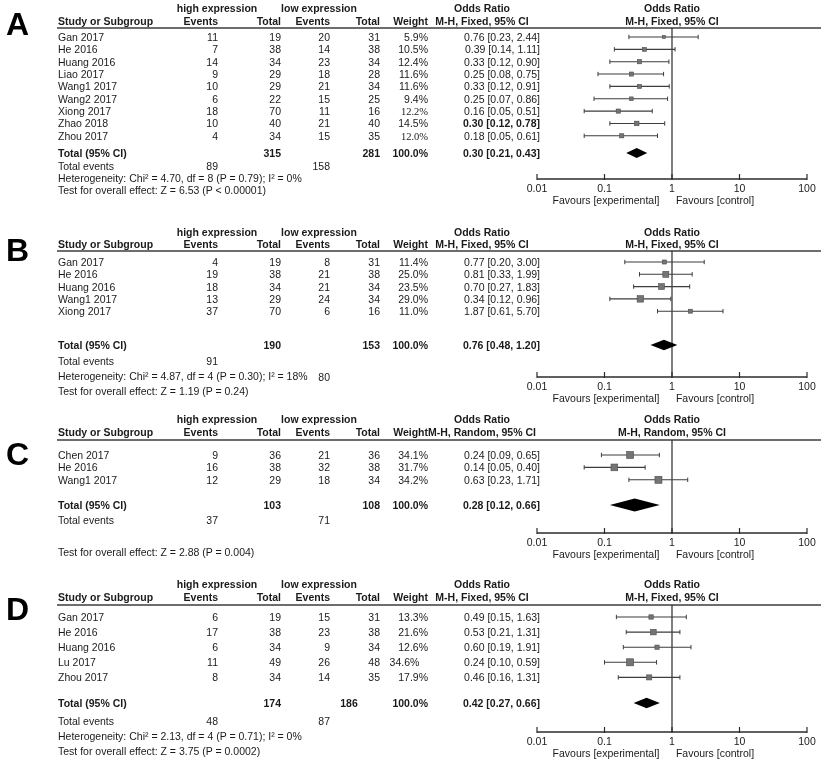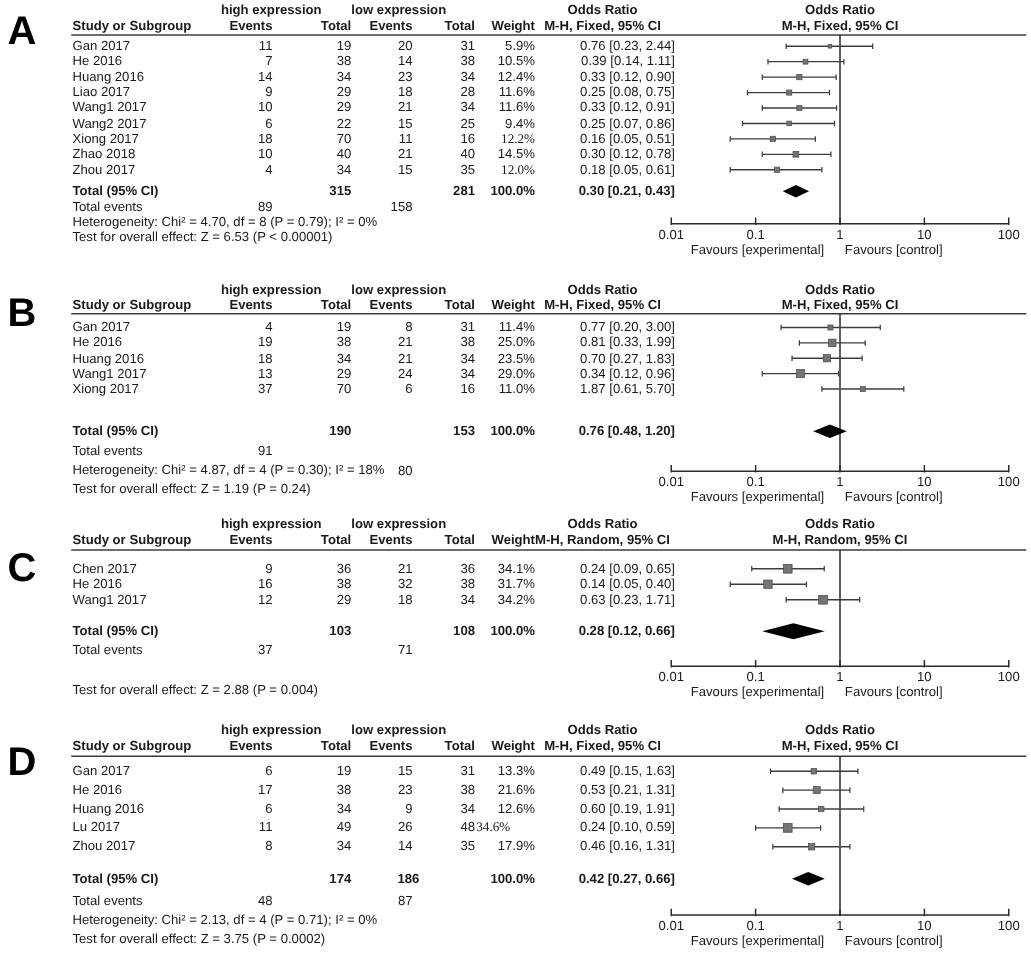--- a/index.html
+++ b/index.html
@@ -202,21 +202,21 @@
     <div class="t" style="left: 268px; top: 106.1px; width: 62px; text-align: right;">11</div>
     <div class="t" style="left: 318px; top: 106.1px; width: 62px; text-align: right;">16</div>
     <div class="t" style="left: 381px; top: 106.1px; width: 47px; text-align: right; font-family: Liberation Serif, serif;">12.2%</div>
     <div class="t" style="left: 423px; top: 106.1px; width: 117px; text-align: right;">0.16 [0.05, 0.51]</div>
     <div class="t" style="left: 58px; top: 118.45px; width: 112px; text-align: left;">Zhao 2018</div>
     <div class="t" style="left: 151px; top: 118.45px; width: 67px; text-align: right;">10</div>
     <div class="t" style="left: 219px; top: 118.45px; width: 62px; text-align: right;">40</div>
     <div class="t" style="left: 268px; top: 118.45px; width: 62px; text-align: right;">21</div>
     <div class="t" style="left: 318px; top: 118.45px; width: 62px; text-align: right;">40</div>
     <div class="t" style="left: 381px; top: 118.45px; width: 47px; text-align: right;">14.5%</div>
-    <div class="t" style="left: 423px; top: 118.45px; width: 117px; text-align: right;">0.30 [0.12, 0.78]</div>
+    <div class="t" style="left: 423px; top: 118.45px; width: 117px; text-align: right; font-weight: bold;">0.30 [0.12, 0.78]</div>
     <div class="t" style="left: 58px; top: 130.8px; width: 112px; text-align: left;">Zhou 2017</div>
     <div class="t" style="left: 151px; top: 130.8px; width: 67px; text-align: right;">4</div>
     <div class="t" style="left: 219px; top: 130.8px; width: 62px; text-align: right;">34</div>
     <div class="t" style="left: 268px; top: 130.8px; width: 62px; text-align: right;">15</div>
     <div class="t" style="left: 318px; top: 130.8px; width: 62px; text-align: right;">35</div>
     <div class="t" style="left: 381px; top: 130.8px; width: 47px; text-align: right; font-family: Liberation Serif, serif;">12.0%</div>
     <div class="t" style="left: 423px; top: 130.8px; width: 117px; text-align: right;">0.18 [0.05, 0.61]</div>
     <div class="t b" style="left: 58px; top: 148px; width: 112px; text-align: left;">Total (95% CI)</div>
     <div class="t b" style="left: 219px; top: 148px; width: 62px; text-align: right;">315</div>
     <div class="t b" style="left: 318px; top: 148px; width: 62px; text-align: right;">281</div>
@@ -381,32 +381,32 @@
     <div class="t" style="left: 219px; top: 642.2px; width: 62px; text-align: right;">34</div>
     <div class="t" style="left: 268px; top: 642.2px; width: 62px; text-align: right;">9</div>
     <div class="t" style="left: 318px; top: 642.2px; width: 62px; text-align: right;">34</div>
     <div class="t" style="left: 381px; top: 642.2px; width: 47px; text-align: right;">12.6%</div>
     <div class="t" style="left: 423px; top: 642.2px; width: 117px; text-align: right;">0.60 [0.19, 1.91]</div>
     <div class="t" style="left: 58px; top: 657.3px; width: 112px; text-align: left;">Lu 2017</div>
     <div class="t" style="left: 151px; top: 657.3px; width: 67px; text-align: right;">11</div>
     <div class="t" style="left: 219px; top: 657.3px; width: 62px; text-align: right;">49</div>
     <div class="t" style="left: 268px; top: 657.3px; width: 62px; text-align: right;">26</div>
     <div class="t" style="left: 318px; top: 657.3px; width: 62px; text-align: right;">48</div>
-    <div class="t" style="left: 381px; top: 657.3px; width: 47px; text-align: left; font-family: Liberation Serif, serif;">34.6%</div>
+    <div class="t" style="left: 381px; top: 657.3px; width: 47px; text-align: center;">34.6%</div>
     <div class="t" style="left: 423px; top: 657.3px; width: 117px; text-align: right;">0.24 [0.10, 0.59]</div>
     <div class="t" style="left: 58px; top: 672.4px; width: 112px; text-align: left;">Zhou 2017</div>
     <div class="t" style="left: 151px; top: 672.4px; width: 67px; text-align: right;">8</div>
     <div class="t" style="left: 219px; top: 672.4px; width: 62px; text-align: right;">34</div>
     <div class="t" style="left: 268px; top: 672.4px; width: 62px; text-align: right;">14</div>
     <div class="t" style="left: 318px; top: 672.4px; width: 62px; text-align: right;">35</div>
     <div class="t" style="left: 381px; top: 672.4px; width: 47px; text-align: right;">17.9%</div>
     <div class="t" style="left: 423px; top: 672.4px; width: 117px; text-align: right;">0.46 [0.16, 1.31]</div>
     <div class="t b" style="left: 58px; top: 698px; width: 112px; text-align: left;">Total (95% CI)</div>
     <div class="t b" style="left: 219px; top: 698px; width: 62px; text-align: right;">174</div>
-    <div class="t b" style="left: 318px; top: 698px; width: 62px; text-align: left;">186</div>
+    <div class="t b" style="left: 318px; top: 698px; width: 62px; text-align: center;">186</div>
     <div class="t b" style="left: 381px; top: 698px; width: 47px; text-align: right;">100.0%</div>
     <div class="t b" style="left: 423px; top: 698px; width: 117px; text-align: right;">0.42 [0.27, 0.66]</div>
     <div class="t" style="left: 58px; top: 716px; width: 112px; text-align: left;">Total events</div>
     <div class="t" style="left: 151px; top: 716px; width: 67px; text-align: right;">48</div>
     <div class="t" style="left: 268px; top: 716px; width: 62px; text-align: right;">87</div>
     <div class="t" style="left: 58px; top: 731px; width: 440px; text-align: left;">Heterogeneity: Chi² = 2.13, df = 4 (P = 0.71); I² = 0%</div>
     <div class="t" style="left: 58px; top: 746px; width: 440px; text-align: left;">Test for overall effect: Z = 3.75 (P = 0.0002)</div>
     <div class="t" style="left: 512px; top: 736px; width: 50px; text-align: center;">0.01</div>
     <div class="t" style="left: 579.5px; top: 736px; width: 50px; text-align: center;">0.1</div>
     <div class="t" style="left: 647px; top: 736px; width: 50px; text-align: center;">1</div>

